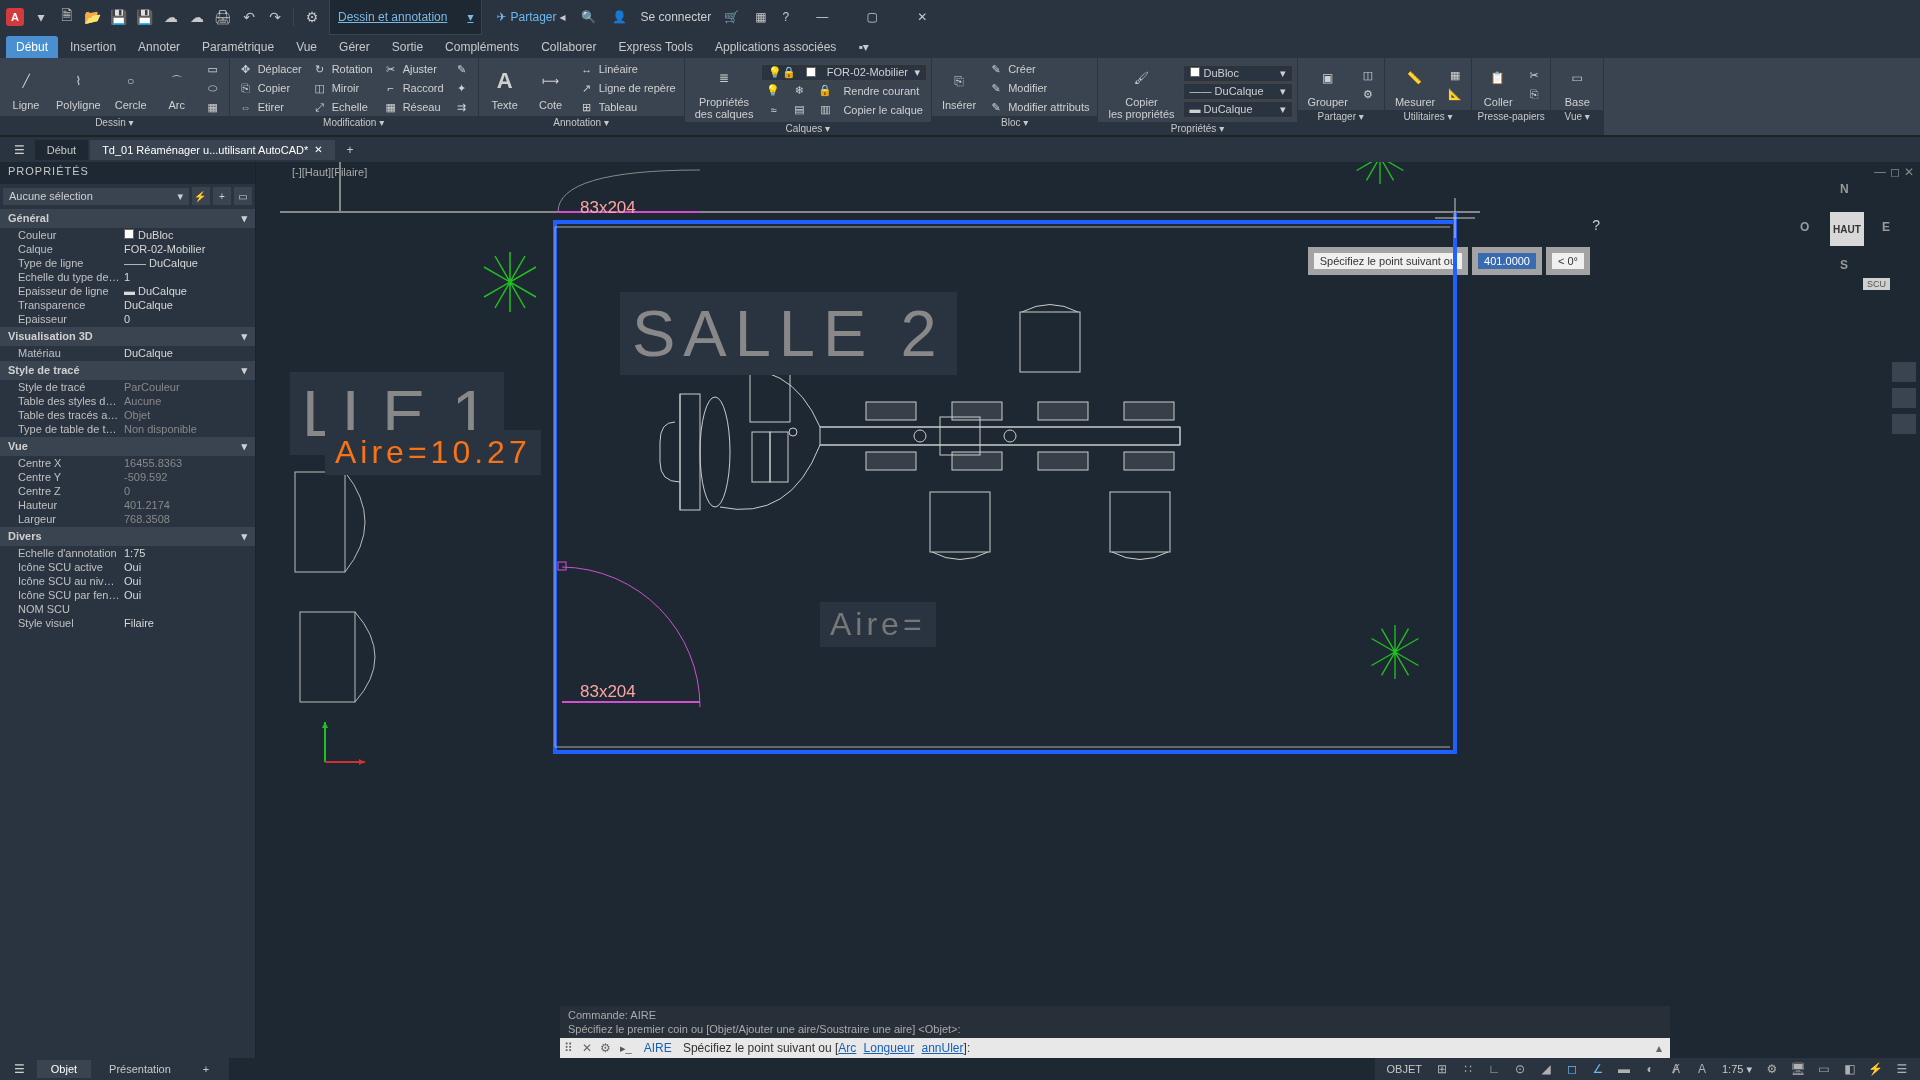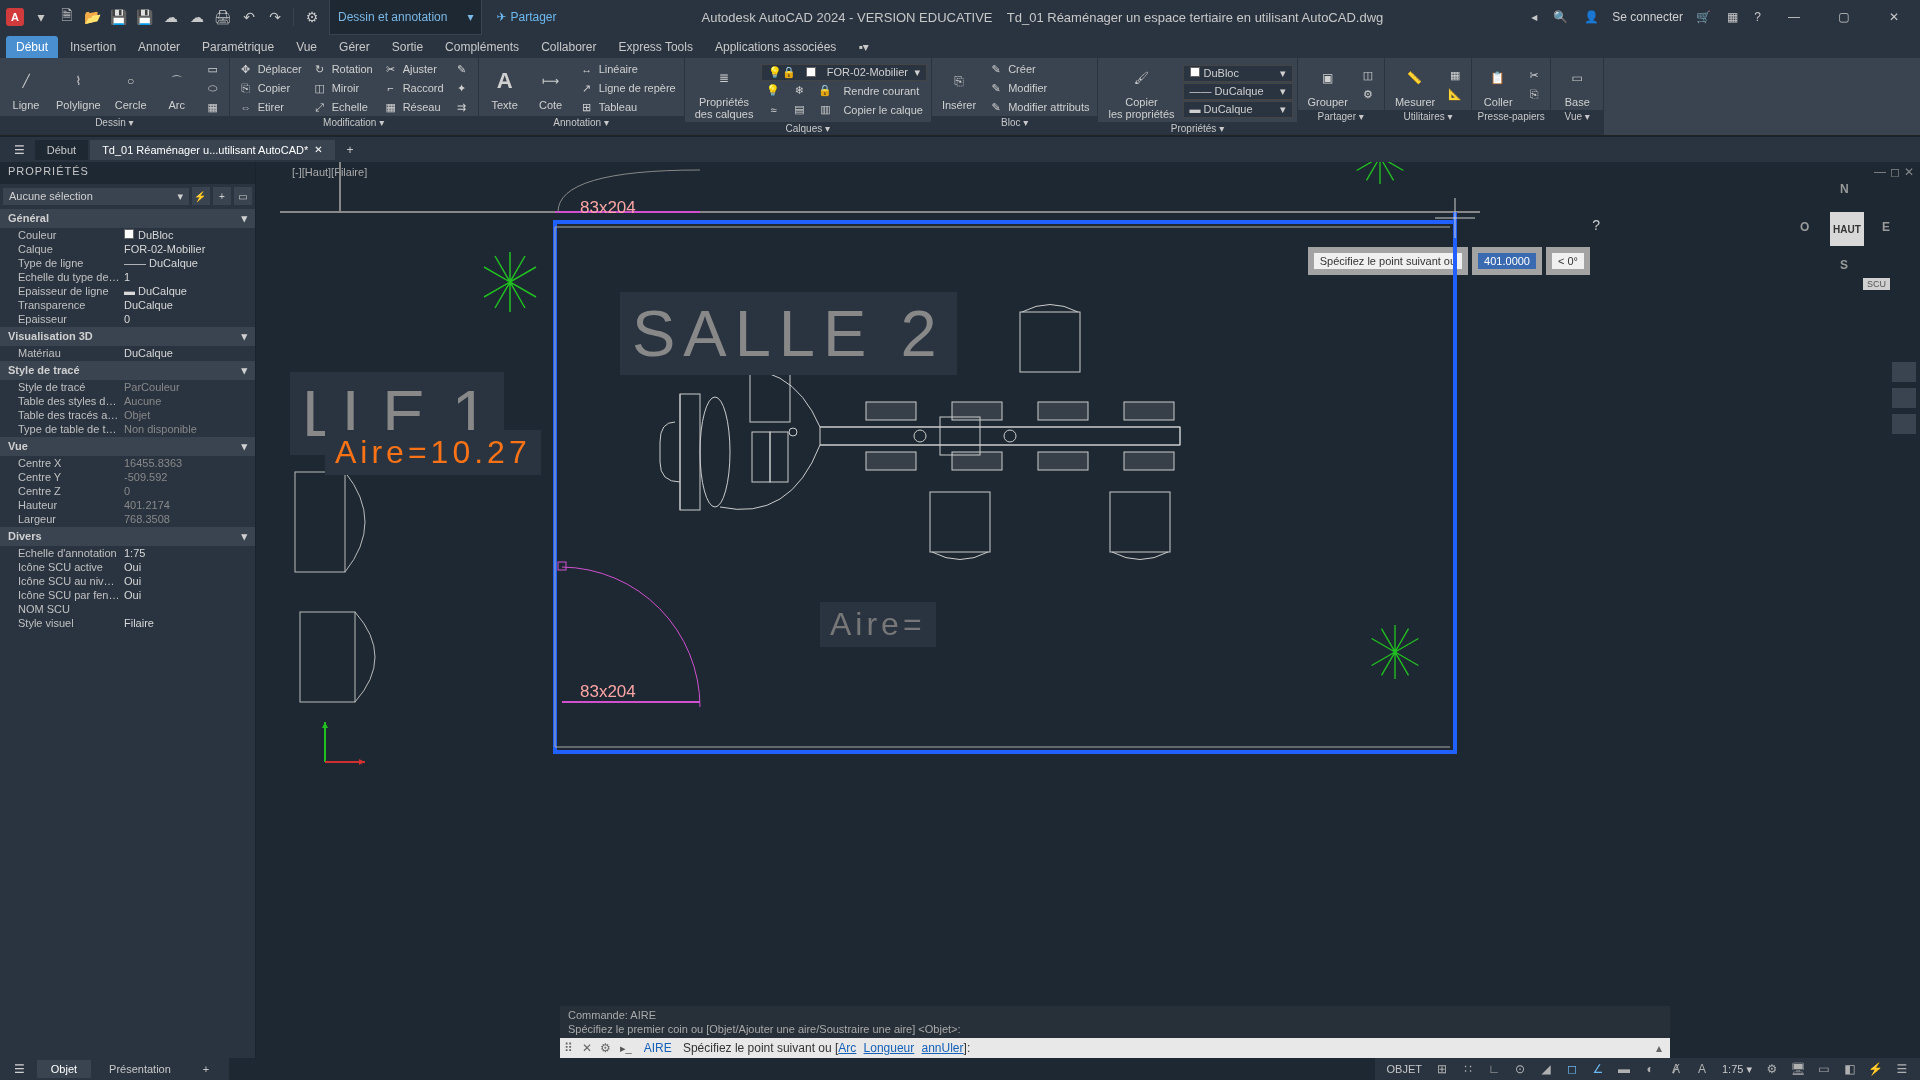--- a/index.html
+++ b/index.html
@@ -4,21 +4,21 @@
 <style>
 * { margin: 0; padding: 0; box-sizing: border-box; font-family: "Segoe UI", Arial, sans-serif; }
 body { width: 1920px; height: 1080px; background: #1e2832; overflow: hidden; color: #d0d0d0; font-size: 12px; }
 
 
 .titlebar { height: 34px; background: #2a3440; display: flex; align-items: center; padding: 0 6px; }
 .titlebar .logo { width: 18px; height: 18px; background: #d23b3b; border-radius: 3px; margin-right: 6px; display:flex;align-items:center;justify-content:center;color:#fff;font-weight:bold;font-size:11px;}
 .qat { display: flex; gap: 4px; align-items: center; }
 .qat-icon { width: 22px; height: 22px; display: flex; align-items: center; justify-content: center; color: #c8c8c8; cursor: pointer; font-size: 14px; }
 .qat-sep { width: 1px; height: 18px; background: #3a4450; margin: 0 3px; }
-.workspace-dd { display: flex; align-items: center; background: #1e2832; border: 1px solid #3a4450; padding: 10px 8px; margin: 0 6px; color: #7ab8e8; cursor: pointer; }
+.workspace-dd { display: flex; align-items: center; background: #1e2832; border: 1px solid #3a4450; padding: 10px 8px; margin: 0 6px; color: #7ab8e8; cursor: pointer; text-decoration: underline; }
 .share-btn { display:flex; align-items:center; gap:4px; color:#6cb8f0; margin-left:8px; cursor:pointer; }
 .title-center { flex: 1; text-align: center; color: #c8c8c8; font-size: 13px; }
 .title-right { display: flex; align-items: center; gap: 10px; }
 .title-right .icon { cursor: pointer; color:#c8c8c8; padding:3px; }
 .win-btn { width: 40px; height: 28px; display:flex; align-items:center; justify-content:center; cursor:pointer; color:#c8c8c8;}
 
 
 .menu-tabs { height: 24px; background: #2a3440; display: flex; align-items: flex-end; padding-left: 6px; gap: 2px;}
 .menu-tab { padding: 4px 10px; color: #c8c8c8; cursor: pointer; font-size: 12px; }
 .menu-tab.start { background: #4a90d0; color: #fff; border-radius: 3px 3px 0 0; }
@@ -113,24 +113,20 @@
     <div class="qat-sep"></div>
     <div class="qat-icon">⚙</div>
   </div>
   <div class="workspace-dd">
     <span>Dessin et annotation</span>
     <span style="margin-left:20px">▾</span>
   </div>
   <div class="share-btn">
     <span>✈</span>
     <span>Partager</span>
-  </div>
-  <div class="title-center">
-    <span>Autodesk AutoCAD 2024 - VERSION EDUCATIVE</span>&nbsp;&nbsp;&nbsp;
-    <span>Td_01 Réaménager un espace tertiaire en utilisant AutoCAD.dwg</span>
   </div>
   <div class="title-right">
     <span class="icon">◂</span>
     <span class="icon">🔍</span>
     <span class="icon">👤</span>
     <span>Se connecter</span>
     <span class="icon">🛒</span>
     <span class="icon">▦</span>
     <span class="icon">?</span>
     <div class="win-btn">—</div>

